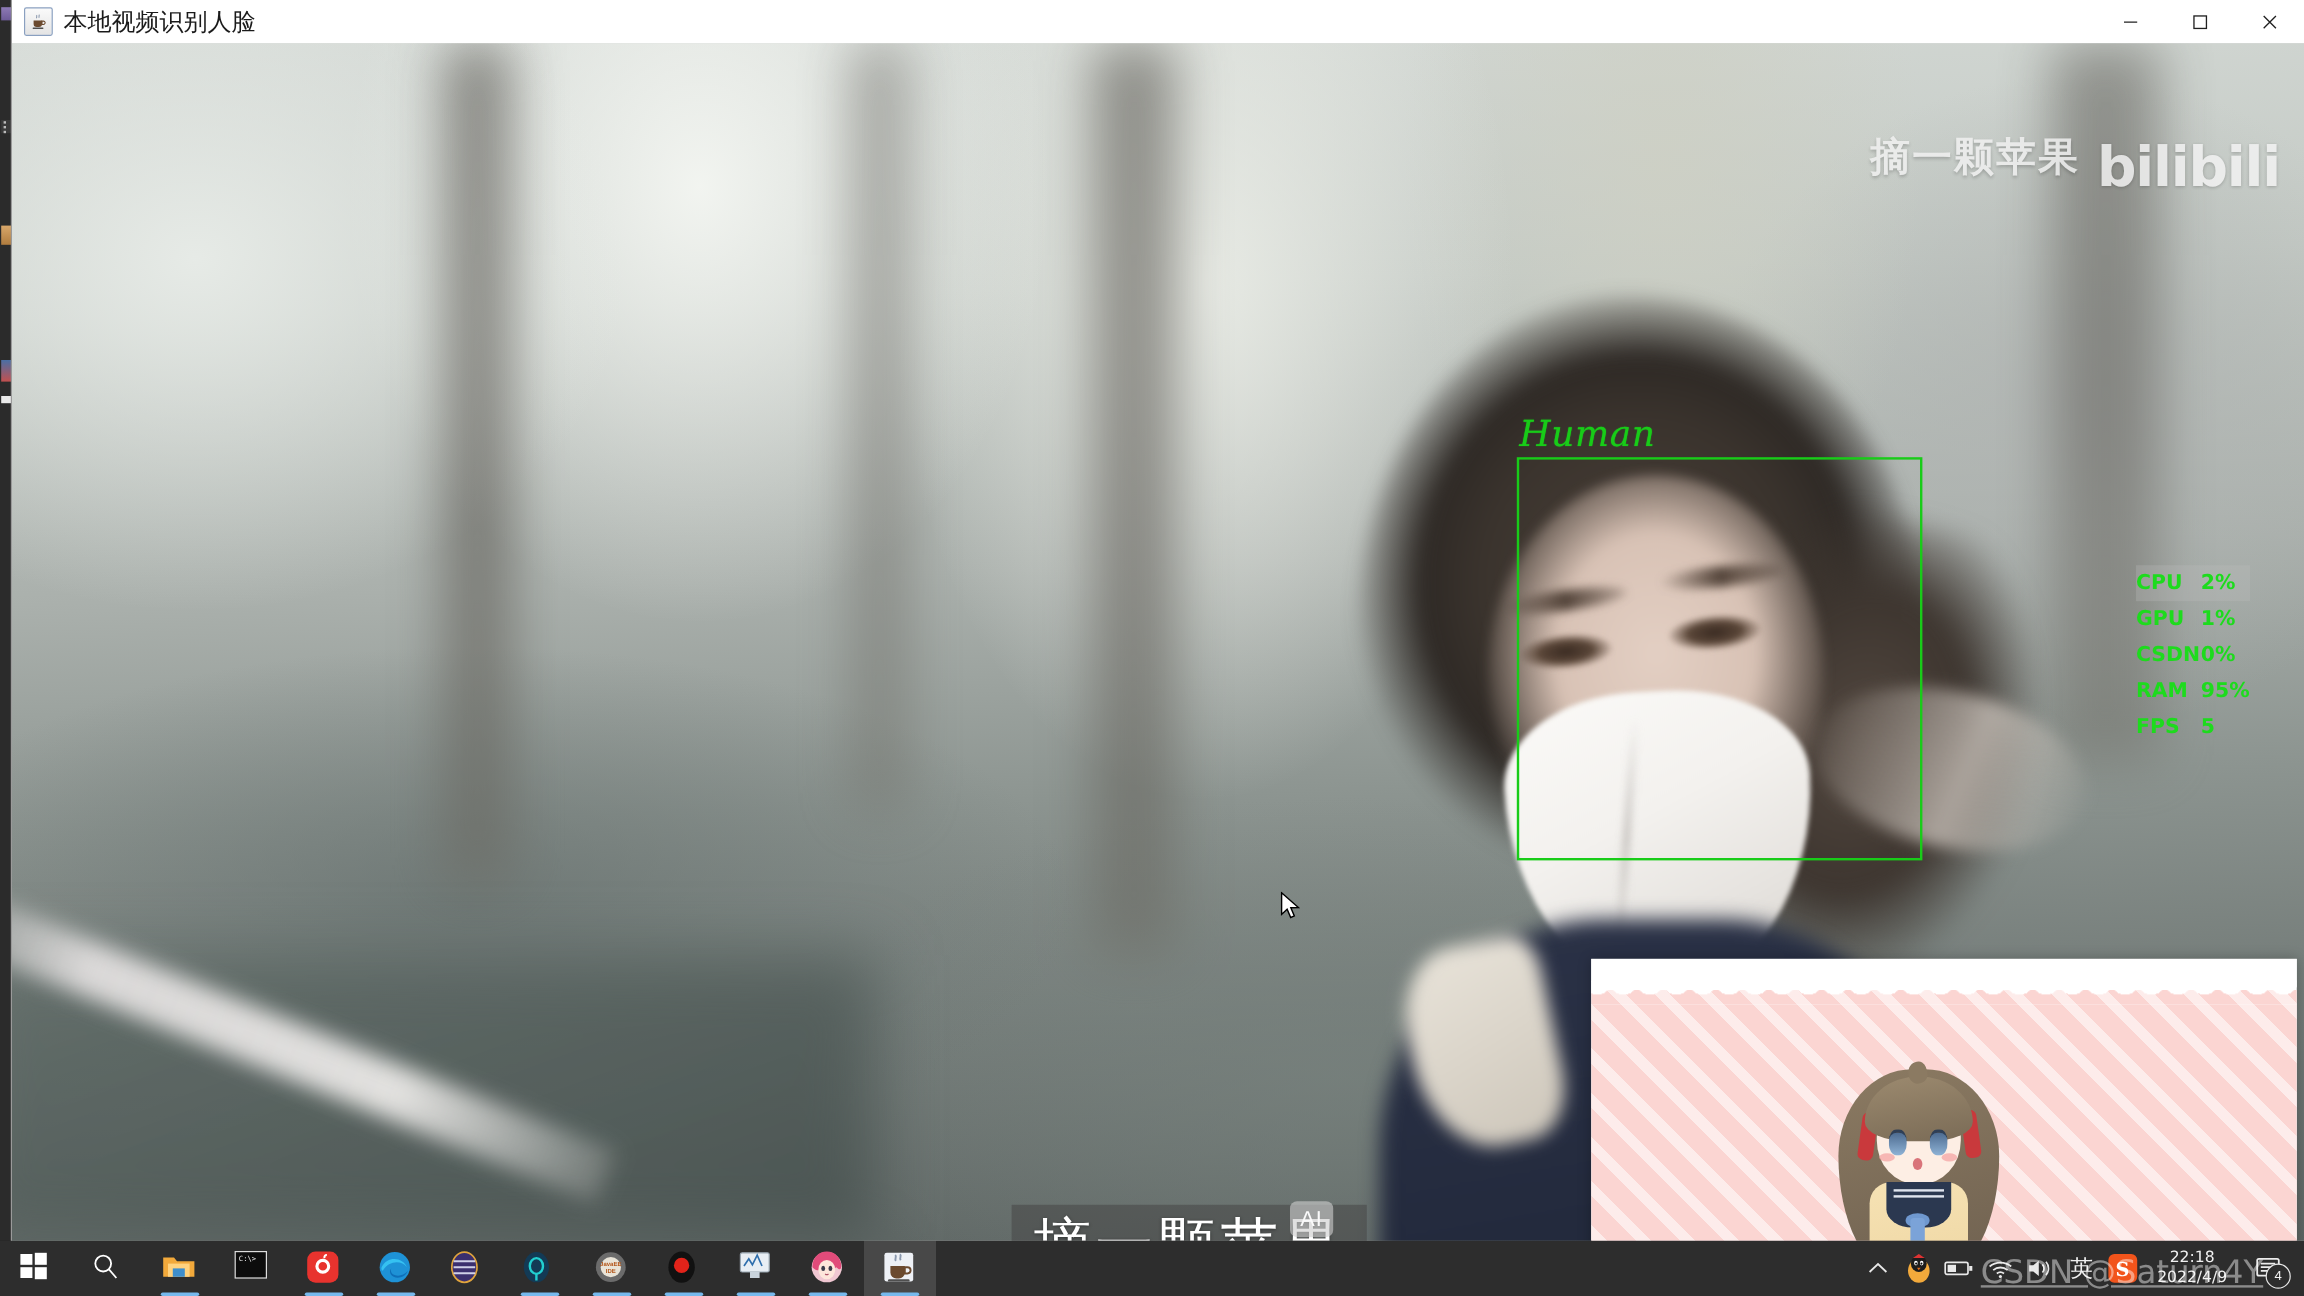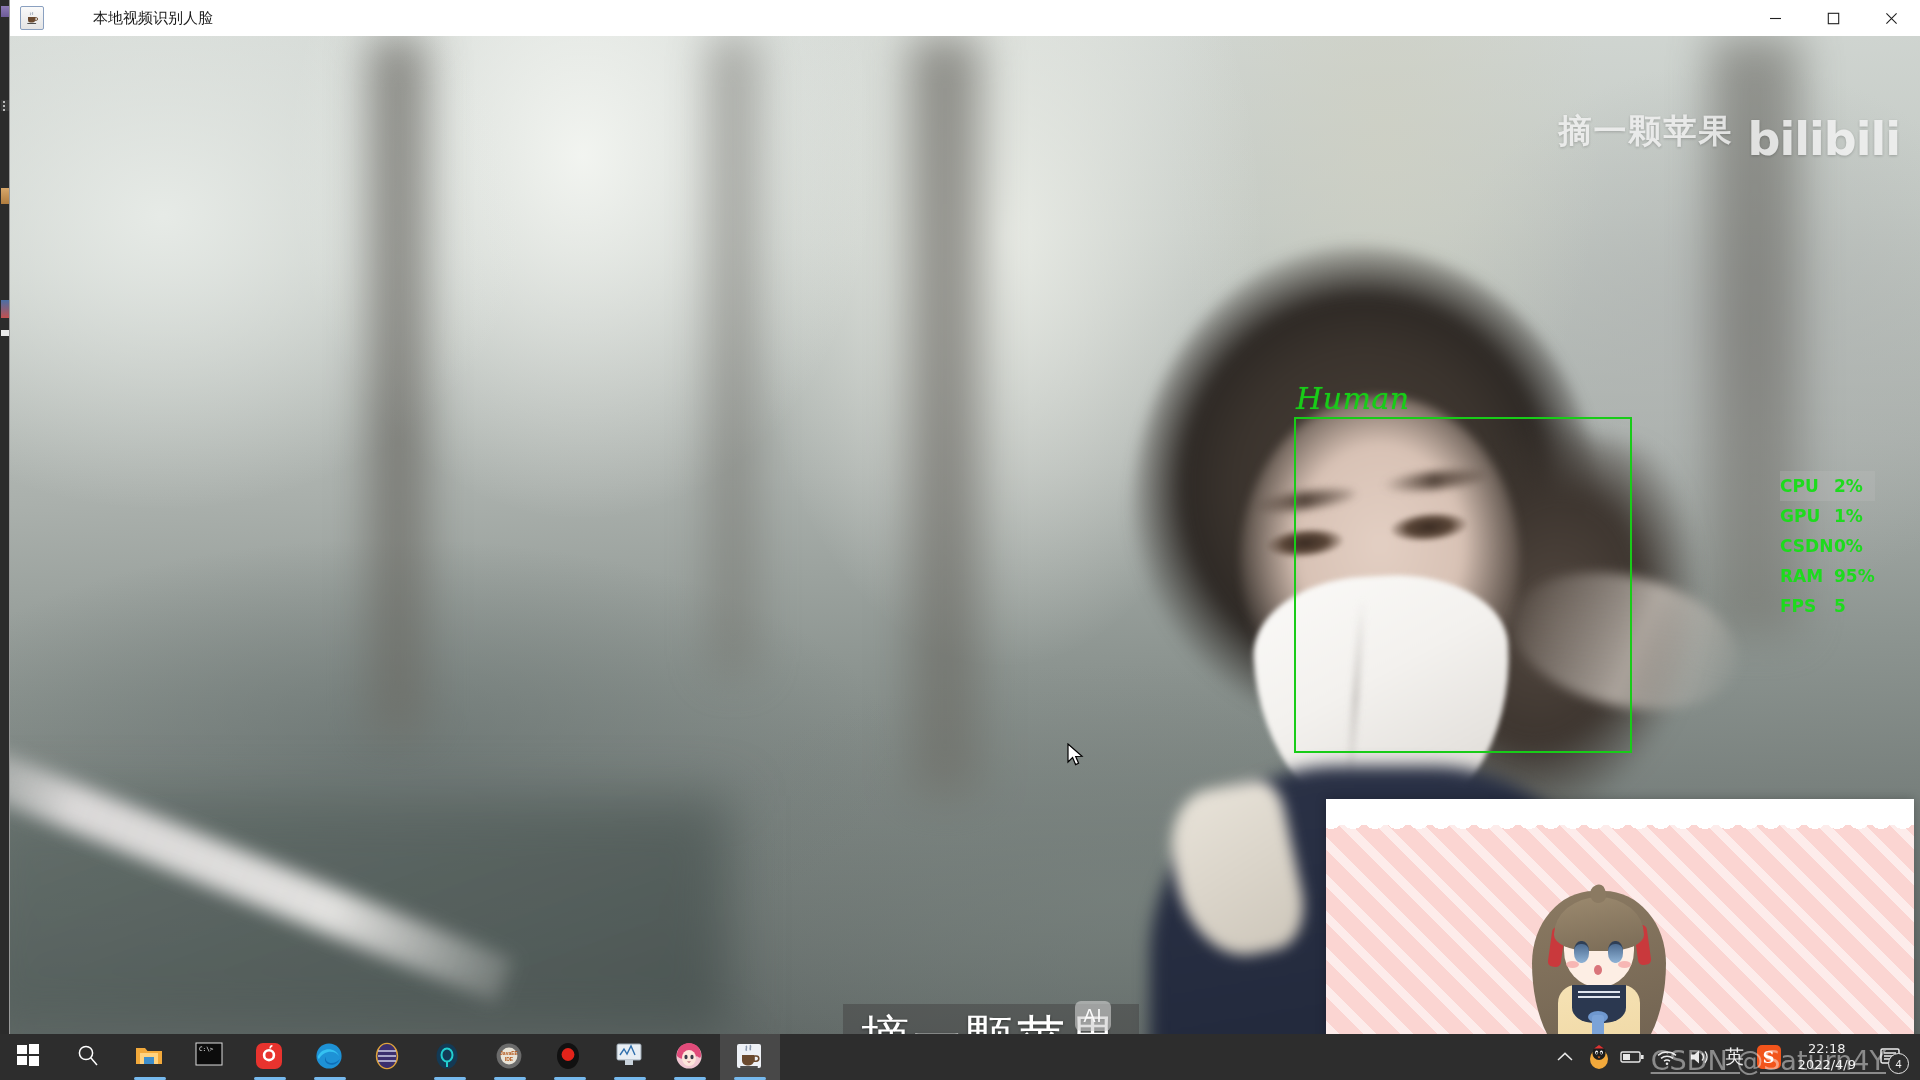--- a/index.html
+++ b/index.html
@@ -37,23 +37,22 @@
     display:flex;align-items:center;
   }
   #title-icon{
     width:22px;height:22px;margin-left:10px;margin-right:9px;flex:0 0 auto;
     background:linear-gradient(#fafafa,#e4e4e4);
     border:1px solid #8aa0c0;border-radius:2px;
     display:flex;align-items:center;justify-content:center;
     font-size:13px;line-height:1;color:#5a4330;
   }
   #title-text{
-    font-size:15px;color:#1a1a1a;white-space:nowrap;
+    font-size:20px;color:#1a1a1a;white-space:nowrap;
     font-family:"DejaVu Sans","Liberation Sans",sans-serif;
-    margin-left:40px;
   }
   #win-controls{margin-left:auto;display:flex;height:36px;}
   #win-controls .wbtn{
     width:58px;height:36px;display:flex;align-items:center;justify-content:center;
     font-size:13px;color:#202020;
   }
   #win-controls .wbtn svg{display:block;}
 
   
   #video-canvas{
@@ -147,23 +146,22 @@
   #wm-text{
     font-size:33px;color:#f2f2f2;letter-spacing:2px;font-weight:600;
     font-family:"DejaVu Sans","Liberation Sans",sans-serif;
     text-shadow:0 1px 3px rgba(0,0,0,.25);
   }
   #wm-logo{font-size:46px;font-weight:700;color:#f4f4f4;letter-spacing:-1px;
     font-family:"DejaVu Sans","Liberation Sans",sans-serif;text-shadow:0 1px 3px rgba(0,0,0,.25);margin-top:16px;}
 
   
   #detect-box{
-    position:absolute;left:1284px;top:345px;width:334px;height:332px;
+    position:absolute;left:1254px;top:345px;width:334px;height:332px;
     border:2px solid #18cc18;
-    margin-top:36px;
   }
   #detect-label{
     position:absolute;left:0px;top:-38px;
     font-family:"DejaVu Serif","Liberation Serif",serif;
     font-style:italic;font-size:30px;color:#18cc18;
     letter-spacing:.5px;white-space:nowrap;
     text-shadow:0 0 1px rgba(24,204,24,.8);
   }
 
   

